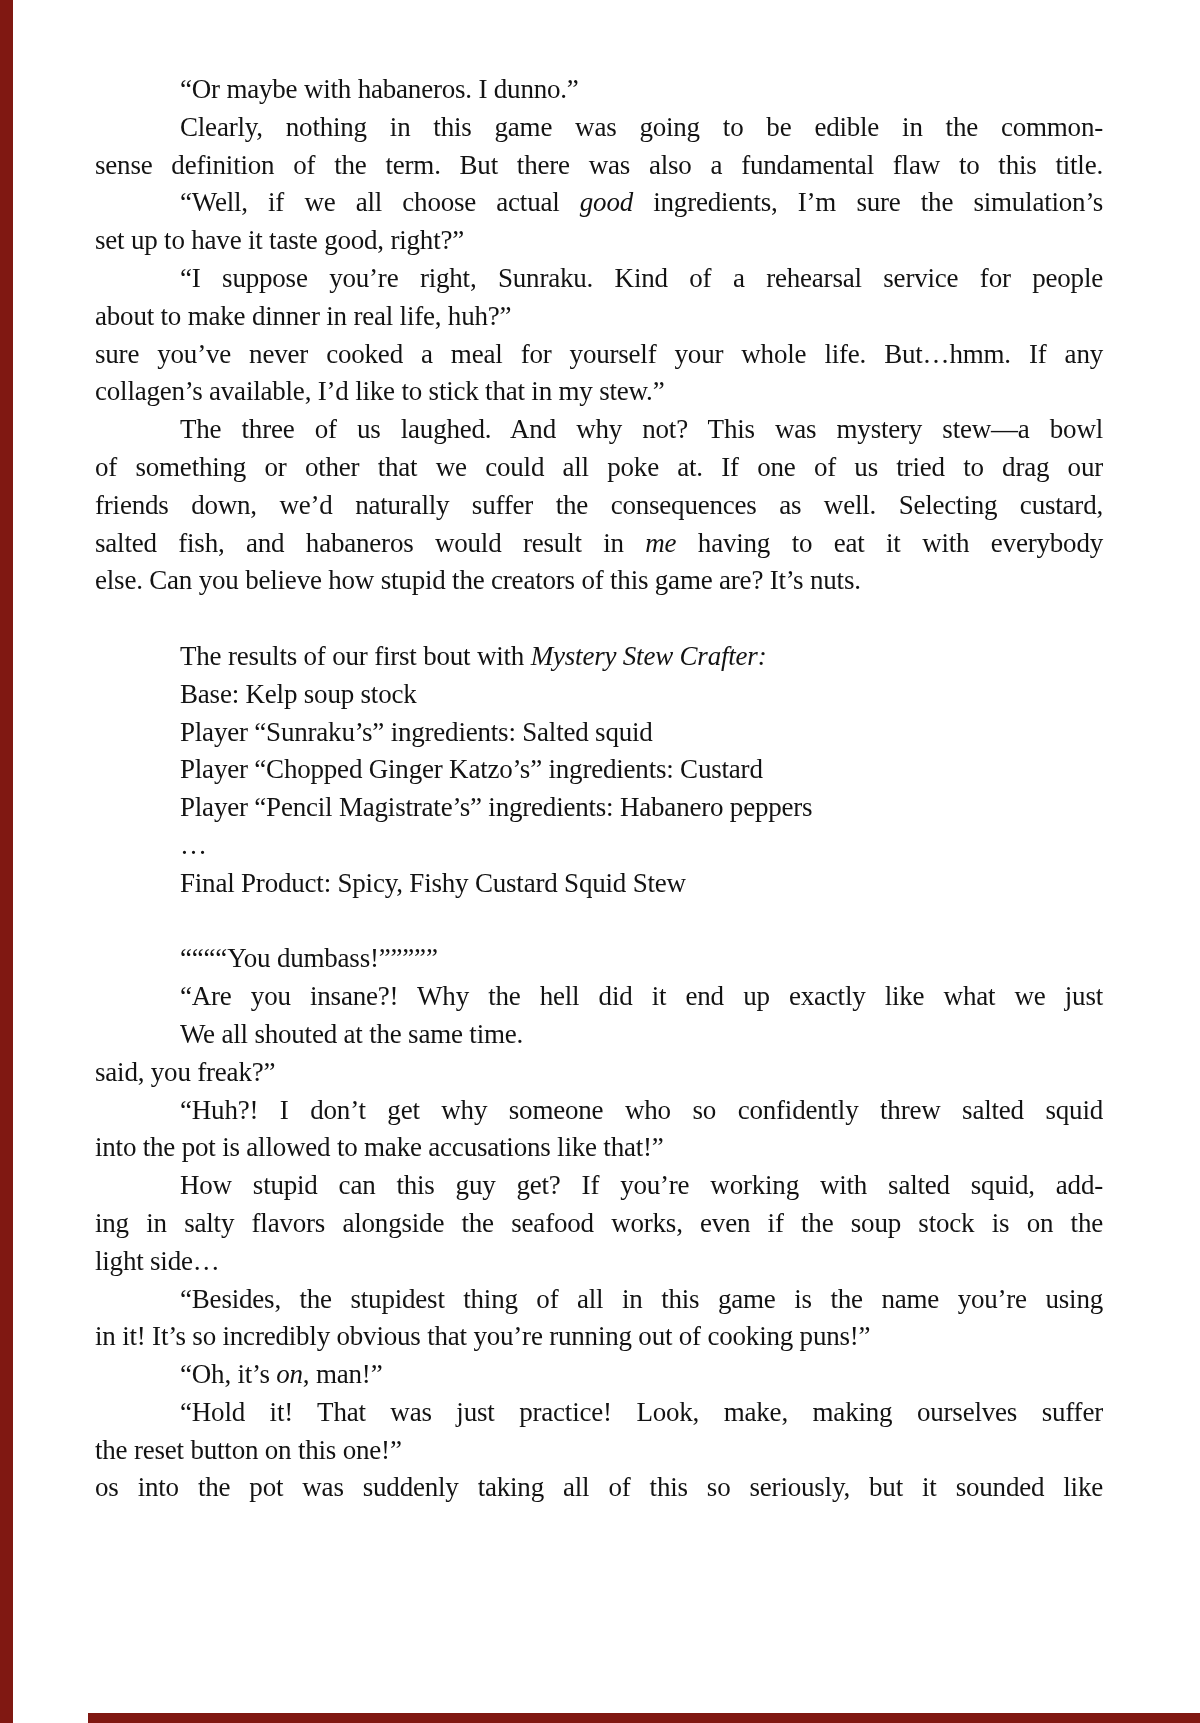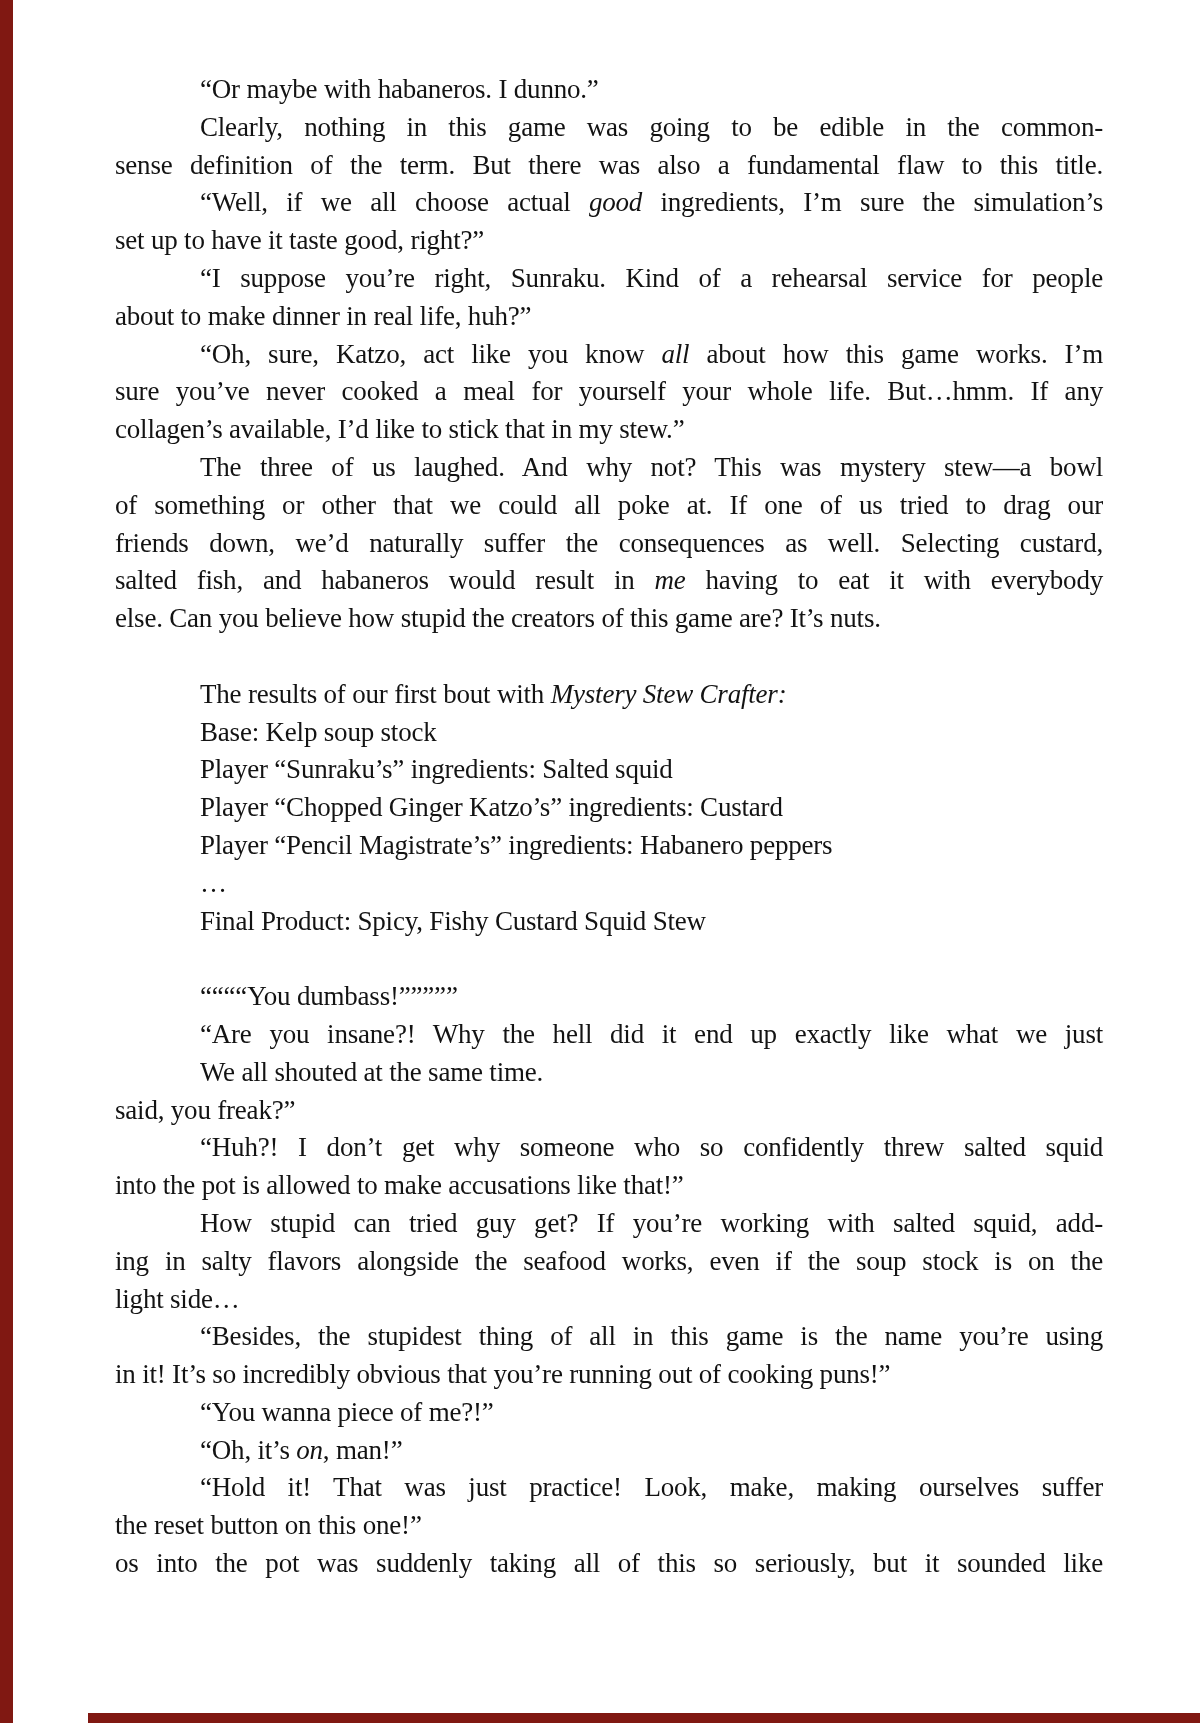--- a/index.html
+++ b/index.html
@@ -15,21 +15,21 @@
     left: 95px;
     top: 71px;
     width: 1008px;
     font-family: "Liberation Serif", "DejaVu Serif", serif;
     font-size: 27px;
     line-height: 37.8px;
     letter-spacing: -0.2px;
     color: #131313;
     text-justify: inter-word;
   }
-  .line { height: 37.8px; margin-left: 20px; }
+  .line { height: 37.8px; }
   .line.just { text-align: justify; text-align-last: justify; }
   .line.end  { text-align: left; text-align-last: left; }
   .line.indent { padding-left: 85px; }
   .spacer { height: 37.8px; }
   .line em { }
   .edge-left {
     position: absolute;
     left: 0; top: 0;
     width: 13px; height: 1723px;
   }
@@ -45,21 +45,20 @@
 <div class="edge-left" style="background: rgb(128, 24, 18);"></div>
 <div class="edge-bottom" style="background: rgb(128, 24, 18);"></div>
 <main class="page-text" style="color: rgb(19, 19, 19);">
     <div class="line end indent"><span>“Or maybe with habaneros. I dunno.”</span></div>
     <div class="line just indent"><span>Clearly, nothing in this game was going to be edible in the common-</span></div>
     <div class="line just"><span>sense definition of the term. But there was also a fundamental flaw to this title.</span></div>
     <div class="line just indent"><span>“Well, if we all choose actual </span><em>good</em><span> ingredients, I’m sure the simulation’s</span></div>
     <div class="line end"><span>set up to have it taste good, right?”</span></div>
     <div class="line just indent"><span>“I suppose you’re right, Sunraku. Kind of a rehearsal service for people</span></div>
     <div class="line end"><span>about to make dinner in real life, huh?”</span></div>
-    <div class="line just indent"><span>“Oh, sure, Katzo, act like you know </span><em>all</em><span> about how this game works. I’m</span></div>
     <div class="line just"><span>sure you’ve never cooked a meal for yourself your whole life. But…hmm. If any</span></div>
     <div class="line end"><span>collagen’s available, I’d like to stick that in my stew.”</span></div>
     <div class="line just indent"><span>The three of us laughed. And why not? This was mystery stew—a bowl</span></div>
     <div class="line just"><span>of something or other that we could all poke at. If one of us tried to drag our</span></div>
     <div class="line just"><span>friends down, we’d naturally suffer the consequences as well. Selecting custard,</span></div>
     <div class="line just"><span>salted fish, and habaneros would result in </span><em>me</em><span> having to eat it with everybody</span></div>
     <div class="line end"><span>else. Can you believe how stupid the creators of this game are? It’s nuts.</span></div>
     <div class="spacer"></div>
     <div class="line end indent"><span>The results of our first bout with </span><em>Mystery Stew Crafter:</em></div>
     <div class="line end indent"><span>Base: Kelp soup stock</span></div>
@@ -68,23 +67,22 @@
     <div class="line end indent"><span>Player “Pencil Magistrate’s” ingredients: Habanero peppers</span></div>
     <div class="line end indent"><span>…</span></div>
     <div class="line end indent"><span>Final Product: Spicy, Fishy Custard Squid Stew</span></div>
     <div class="spacer"></div>
     <div class="line end indent"><span>““““You dumbass!”””””</span></div>
     <div class="line just indent"><span>“Are you insane?! Why the hell did it end up exactly like what we just</span></div>
     <div class="line end indent"><span>We all shouted at the same time.</span></div>
     <div class="line end"><span>said, you freak?”</span></div>
     <div class="line just indent"><span>“Huh?! I don’t get why someone who so confidently threw salted squid</span></div>
     <div class="line end"><span>into the pot is allowed to make accusations like that!”</span></div>
-    <div class="line just indent"><span>How stupid can tried guy get? If you’re working with salted squid, add-</span></div>
+    <div class="line just indent"><span>How stupid can this guy get? If you’re working with salted squid, add-</span></div>
     <div class="line just"><span>ing in salty flavors alongside the seafood works, even if the soup stock is on the</span></div>
     <div class="line end"><span>light side…</span></div>
     <div class="line just indent"><span>“Besides, the stupidest thing of all in this game is the name you’re using</span></div>
     <div class="line end"><span>in it! It’s so incredibly obvious that you’re running out of cooking puns!”</span></div>
-    <div class="line end indent"><span>“You wanna piece of me?!”</span></div>
     <div class="line end indent"><span>“Oh, it’s </span><em>on</em><span>, man!”</span></div>
     <div class="line just indent"><span>“Hold it! That was just practice! Look, make, making ourselves suffer</span></div>
     <div class="line end"><span>the reset button on this one!”</span></div>
     <div class="line just"><span>os into the pot was suddenly taking all of this so seriously, but it sounded like</span></div>
   </main>
 
 </body></html>

